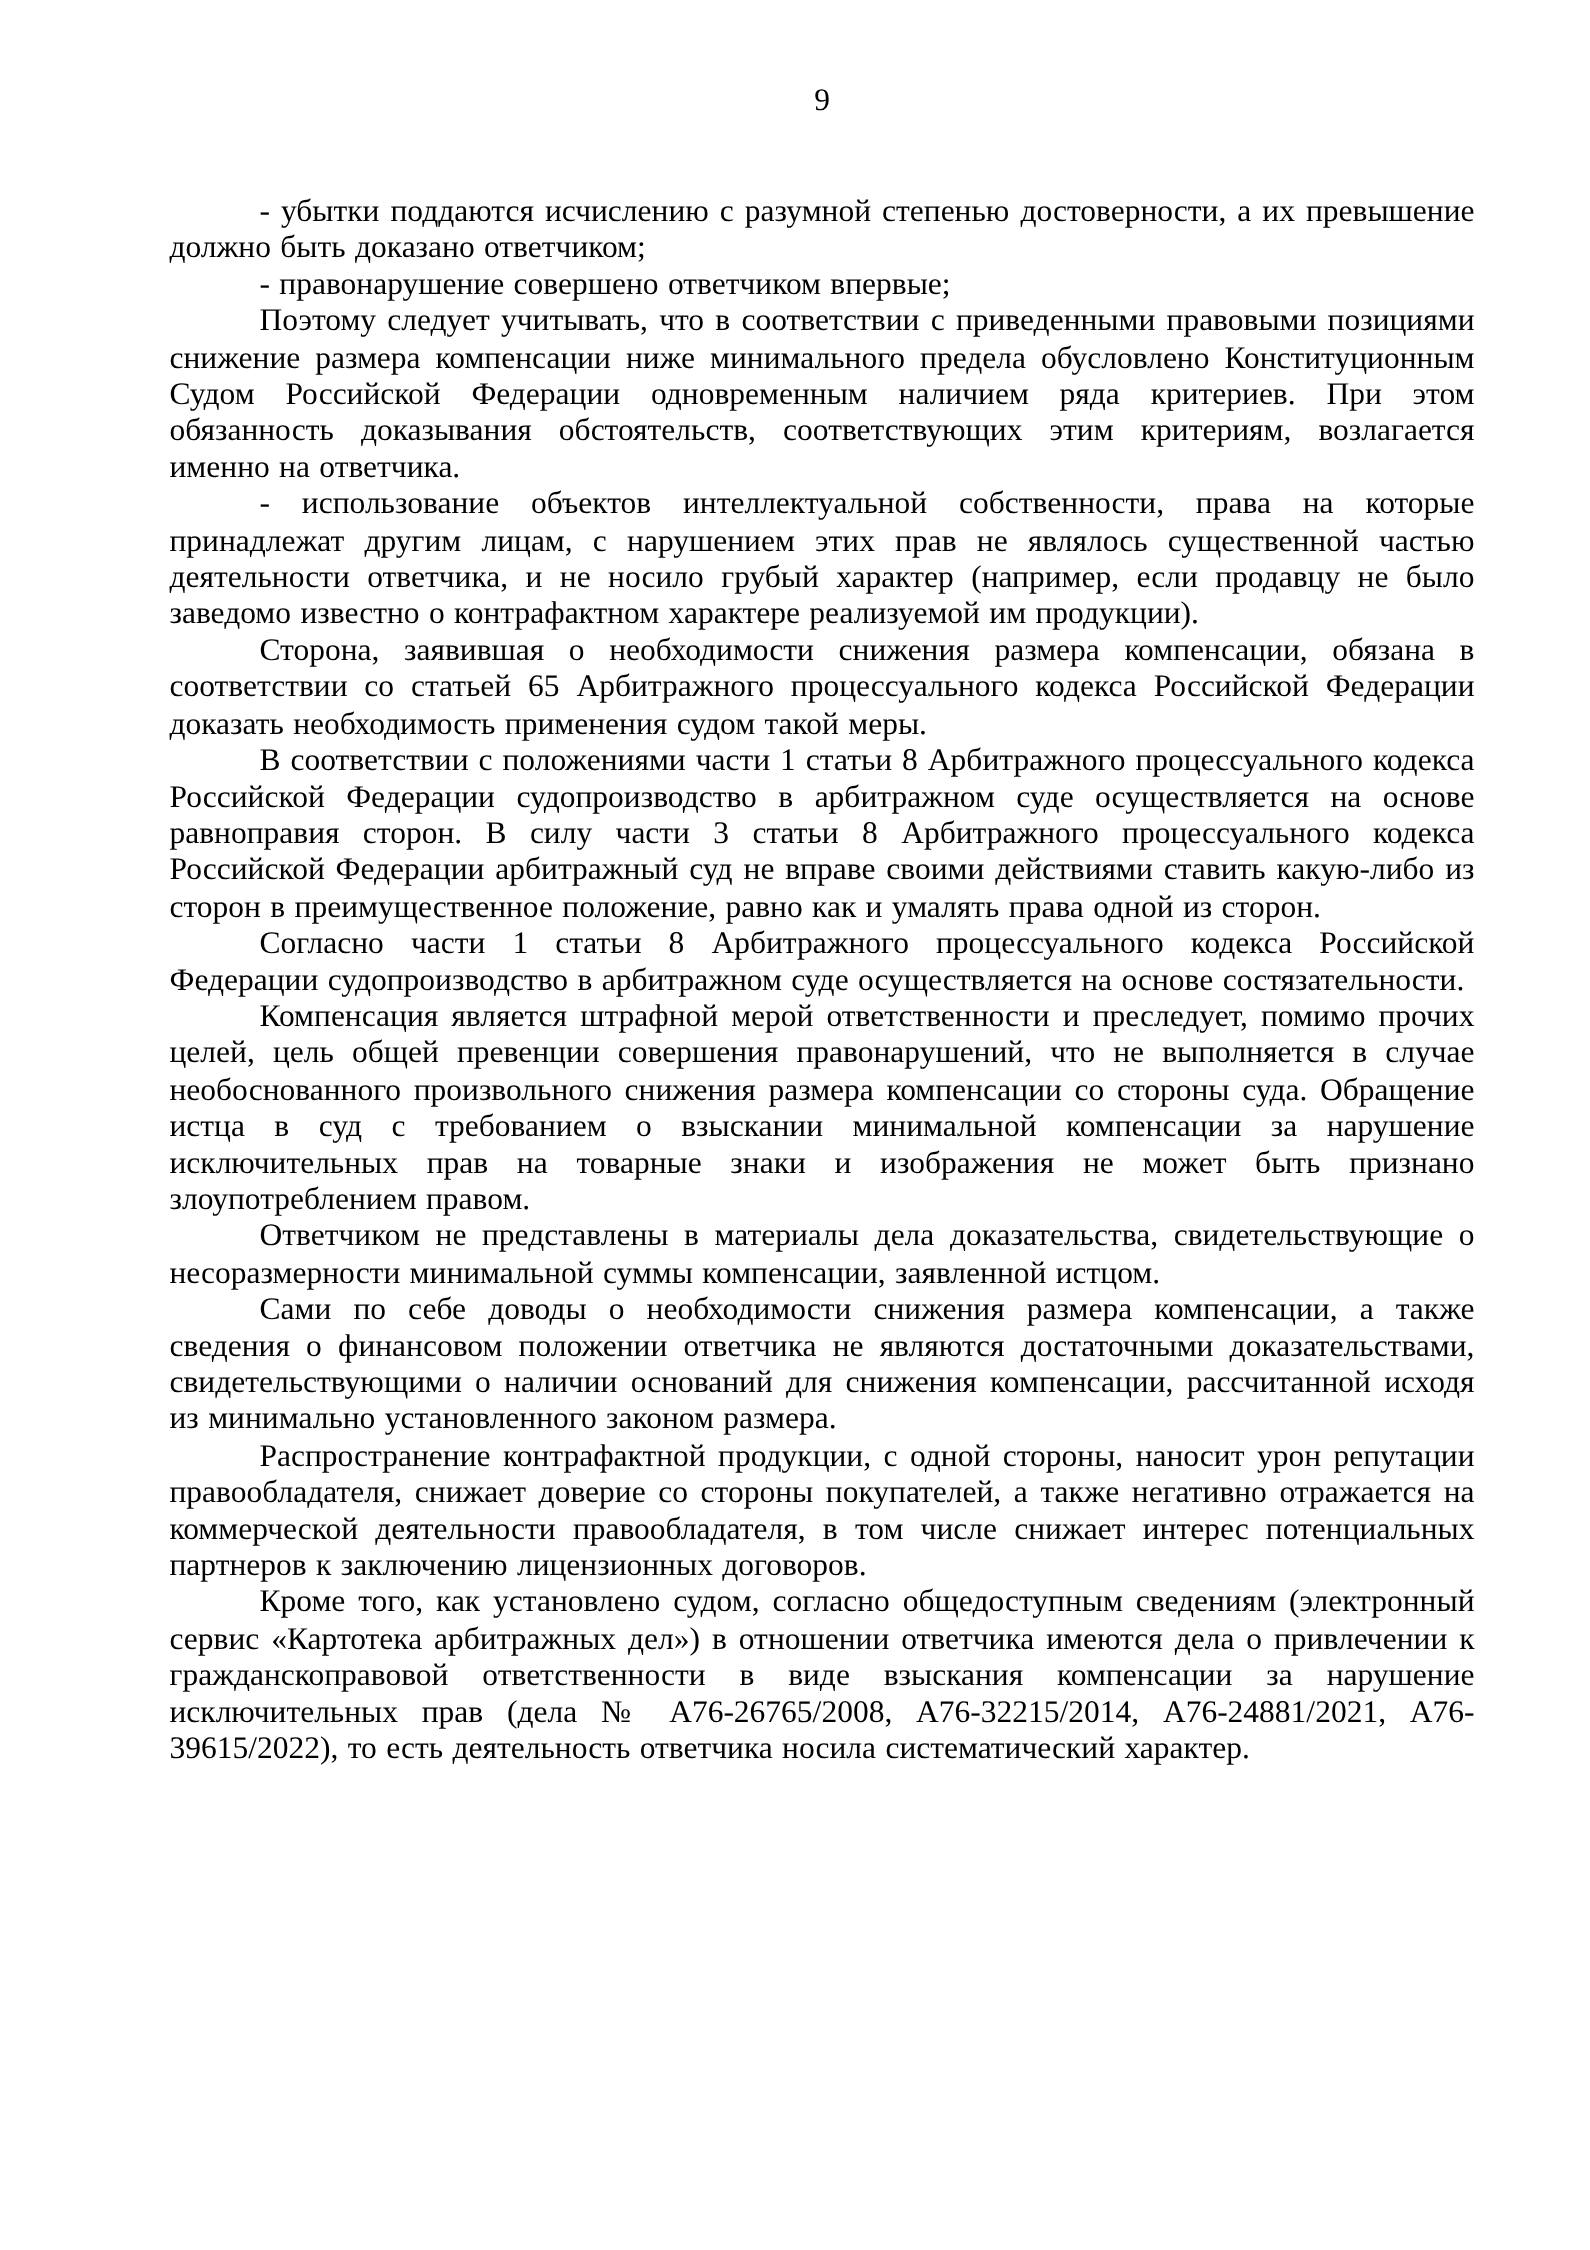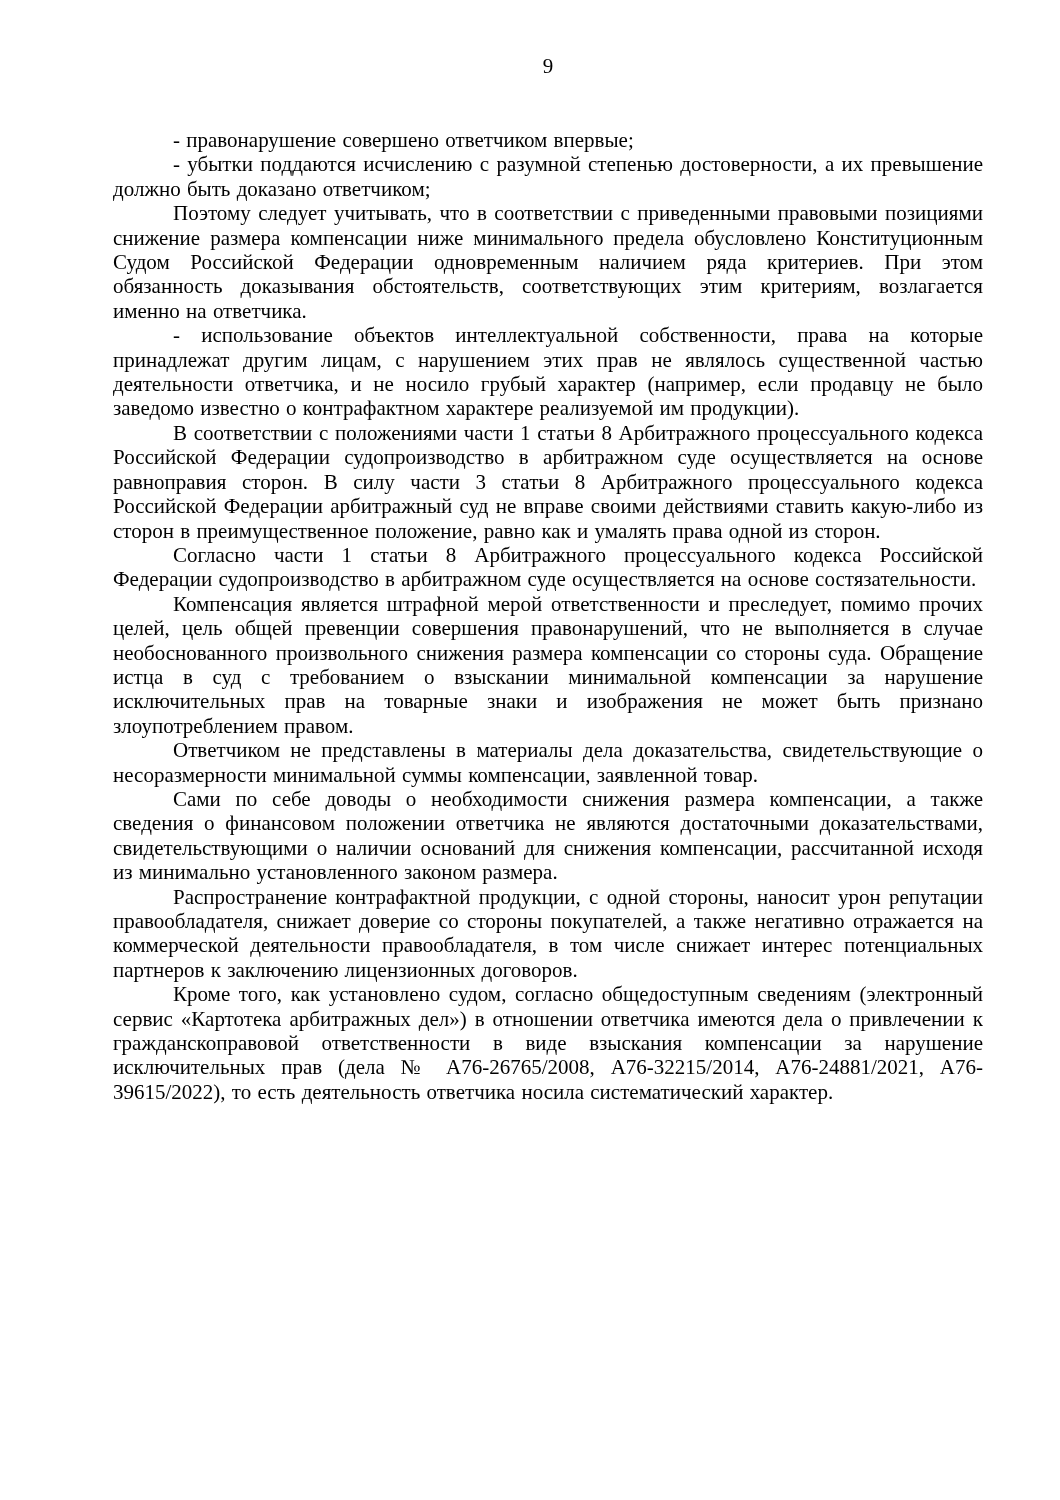--- a/index.html
+++ b/index.html
@@ -41,25 +41,26 @@
     word-spacing: 1px;
   }
 </style>
 </head>
 <body>
 
 <div class="page">
   <div class="page-number">9</div>
 
   <div class="text-block">
+    <p>- убытки поддаются исчислению с разумной степенью достоверности, а их превышение должно быть доказано ответчиком;</p>
     <p>- правонарушение совершено ответчиком впервые;</p>
-    <p>- убытки поддаются исчислению с разумной степенью достоверности, а их превышение должно быть доказано ответчиком;</p>
     <p>Поэтому следует учитывать, что в соответствии с приведенными правовыми позициями снижение размера компенсации ниже минимального предела обусловлено Конституционным Судом Российской Федерации одновременным наличием ряда критериев. При этом обязанность доказывания обстоятельств, соответствующих этим критериям, возлагается именно на ответчика.</p>
     <p>- использование объектов интеллектуальной собственности, права на которые принадлежат другим лицам, с нарушением этих прав не являлось существенной частью деятельности ответчика, и не носило грубый характер (например, если продавцу не было заведомо известно о контрафактном характере реализуемой им продукции).</p>
+    <p>Сторона, заявившая о необходимости снижения размера компенсации, обязана в соответствии со статьей 65 Арбитражного процессуального кодекса Российской Федерации доказать необходимость применения судом такой меры.</p>
     <p>В соответствии с положениями части 1 статьи 8 Арбитражного процессуального кодекса Российской Федерации судопроизводство в арбитражном суде осуществляется на основе равноправия сторон. В силу части 3 статьи 8 Арбитражного процессуального кодекса Российской Федерации арбитражный суд не вправе своими действиями ставить какую-либо из сторон в преимущественное положение, равно как и умалять права одной из сторон.</p>
     <p>Согласно части 1 статьи 8 Арбитражного процессуального кодекса Российской Федерации судопроизводство в арбитражном суде осуществляется на основе состязательности.</p>
     <p>Компенсация является штрафной мерой ответственности и преследует, помимо прочих целей, цель общей превенции совершения правонарушений, что не выполняется в случае необоснованного произвольного снижения размера компенсации со стороны суда. Обращение истца в суд с требованием о взыскании минимальной компенсации за нарушение исключительных прав на товарные знаки и изображения не может быть признано злоупотреблением правом.</p>
-    <p>Ответчиком не представлены в материалы дела доказательства, свидетельствующие о несоразмерности минимальной суммы компенсации, заявленной товар.</p>
+    <p>Ответчиком не представлены в материалы дела доказательства, свидетельствующие о несоразмерности минимальной суммы компенсации, заявленной истцом.</p>
     <p>Сами по себе доводы о необходимости снижения размера компенсации, а также сведения о финансовом положении ответчика не являются достаточными доказательствами, свидетельствующими о наличии оснований для снижения компенсации, рассчитанной исходя из минимально установленного законом размера.</p>
     <p>Распространение контрафактной продукции, с одной стороны, наносит урон репутации правообладателя, снижает доверие со стороны покупателей, а также негативно отражается на коммерческой деятельности правообладателя, в том числе снижает интерес потенциальных партнеров к заключению лицензионных договоров.</p>
     <p>Кроме того, как установлено судом, согласно общедоступным сведениям (электронный сервис «Картотека арбитражных дел») в отношении ответчика имеются дела о привлечении к гражданскоправовой ответственности в виде взыскания компенсации за нарушение исключительных прав (дела № А76-26765/2008, А76-32215/2014, А76-24881/2021, А76-39615/2022), то есть деятельность ответчика носила систематический характер.</p>
   </div>
 </div>
 
 </body></html>

